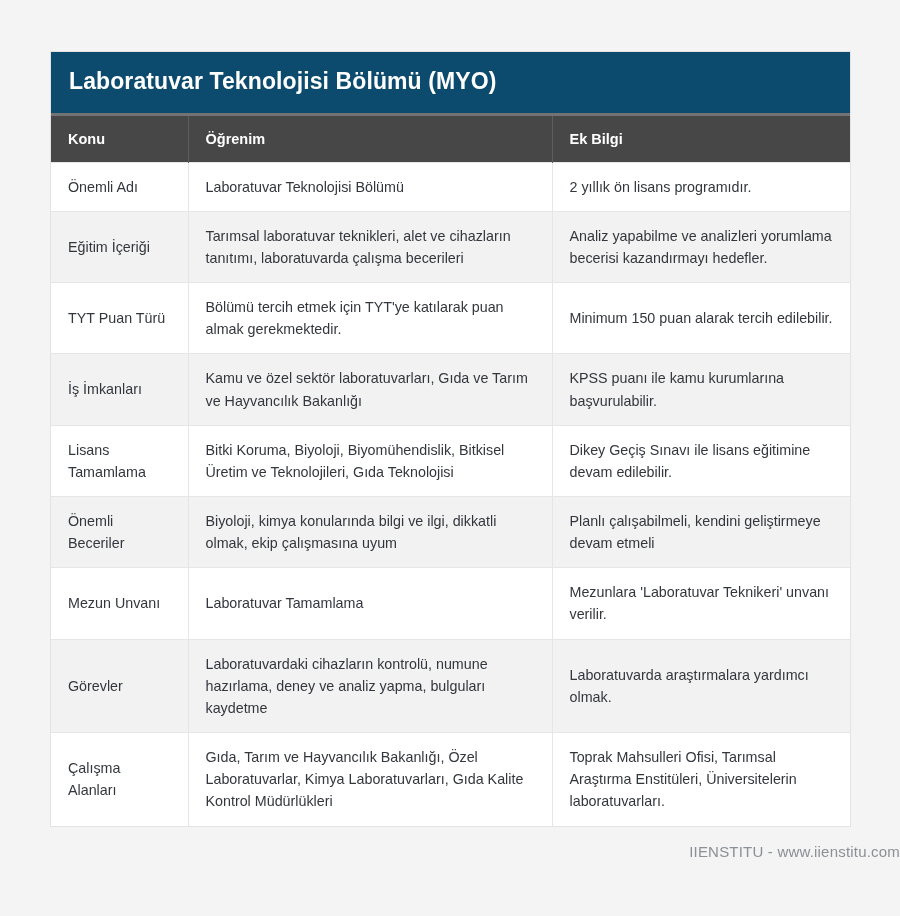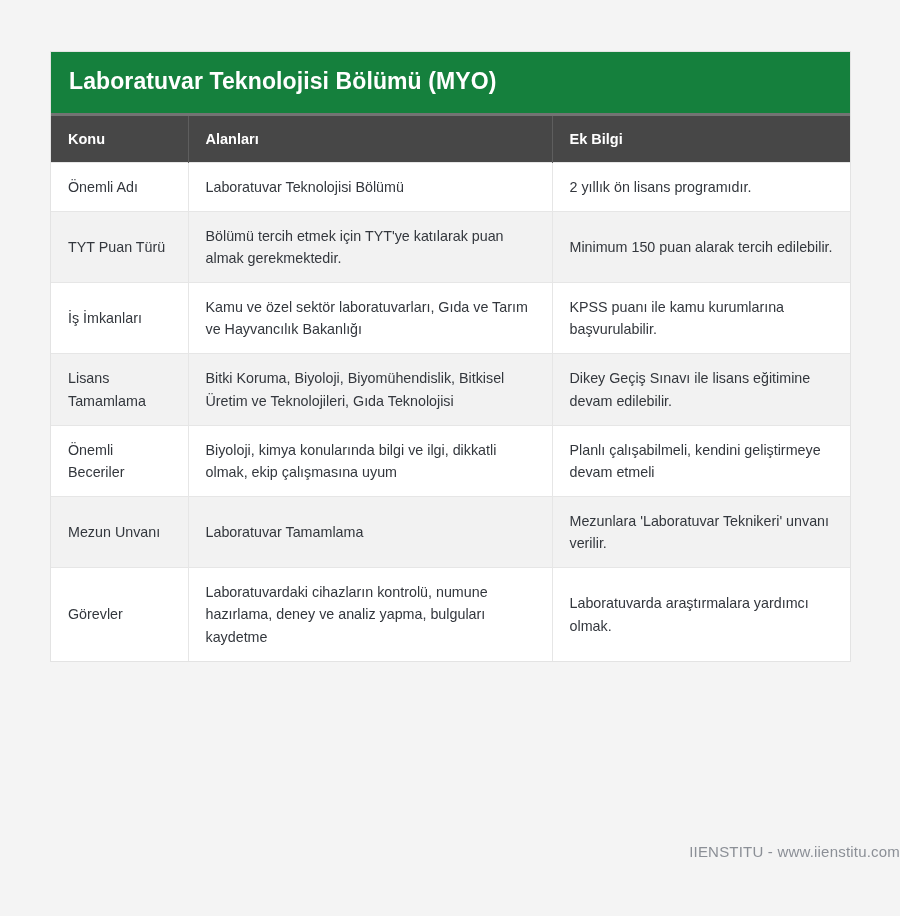--- a/index.html
+++ b/index.html
@@ -27,21 +27,21 @@
     position: absolute;
     left: 50px;
     top: 51px;
     width: 801px;
     background: #ffffff;
     border: 1px solid #e3e3e3;
     box-sizing: border-box;
   }
 
   .title-bar {
-    background: #15803d;
+    background: #0c4a6e;
     color: #ffffff;
     font-size: 23px;
     font-weight: bold;
     line-height: 1.2;
     padding: 16px 18px 17px 18px;
     box-sizing: border-box;
     letter-spacing: 0.1px;
   }
 
   table.info-table {
@@ -115,29 +115,34 @@
 
     <table class="info-table">
       <colgroup>
         <col class="c1">
         <col class="c2">
         <col class="c3">
       </colgroup>
       <thead>
         <tr>
           <th>Konu</th>
-          <th>Alanları</th>
+          <th>Öğrenim</th>
           <th>Ek Bilgi</th>
         </tr>
       </thead>
       <tbody>
         <tr>
           <td>Önemli Adı</td>
           <td>Laboratuvar Teknolojisi Bölümü</td>
           <td>2 yıllık ön lisans programıdır.</td>
+        </tr>
+        <tr>
+          <td>Eğitim İçeriği</td>
+          <td>Tarımsal laboratuvar teknikleri, alet ve cihazların tanıtımı, laboratuvarda çalışma becerileri</td>
+          <td>Analiz yapabilme ve analizleri yorumlama becerisi kazandırmayı hedefler.</td>
         </tr>
         <tr>
           <td>TYT Puan Türü</td>
           <td>Bölümü tercih etmek için TYT'ye katılarak puan almak gerekmektedir.</td>
           <td>Minimum 150 puan alarak tercih edilebilir.</td>
         </tr>
         <tr>
           <td>İş İmkanları</td>
           <td>Kamu ve özel sektör laboratuvarları, Gıda ve Tarım ve Hayvancılık Bakanlığı</td>
           <td>KPSS puanı ile kamu kurumlarına başvurulabilir.</td>
@@ -155,20 +160,25 @@
         <tr>
           <td>Mezun Unvanı</td>
           <td>Laboratuvar Tamamlama</td>
           <td>Mezunlara 'Laboratuvar Teknikeri' unvanı verilir.</td>
         </tr>
         <tr>
           <td>Görevler</td>
           <td>Laboratuvardaki cihazların kontrolü, numune hazırlama, deney ve analiz yapma, bulguları kaydetme</td>
           <td>Laboratuvarda araştırmalara yardımcı olmak.</td>
         </tr>
+        <tr>
+          <td>Çalışma Alanları</td>
+          <td>Gıda, Tarım ve Hayvancılık Bakanlığı, Özel Laboratuvarlar, Kimya Laboratuvarları, Gıda Kalite Kontrol Müdürlükleri</td>
+          <td>Toprak Mahsulleri Ofisi, Tarımsal Araştırma Enstitüleri, Üniversitelerin laboratuvarları.</td>
+        </tr>
       </tbody>
     </table>
 
   </div>
 
   <div class="footer">IIENSTITU - www.iienstitu.com</div>
 
 </div>
 
 </body></html>

